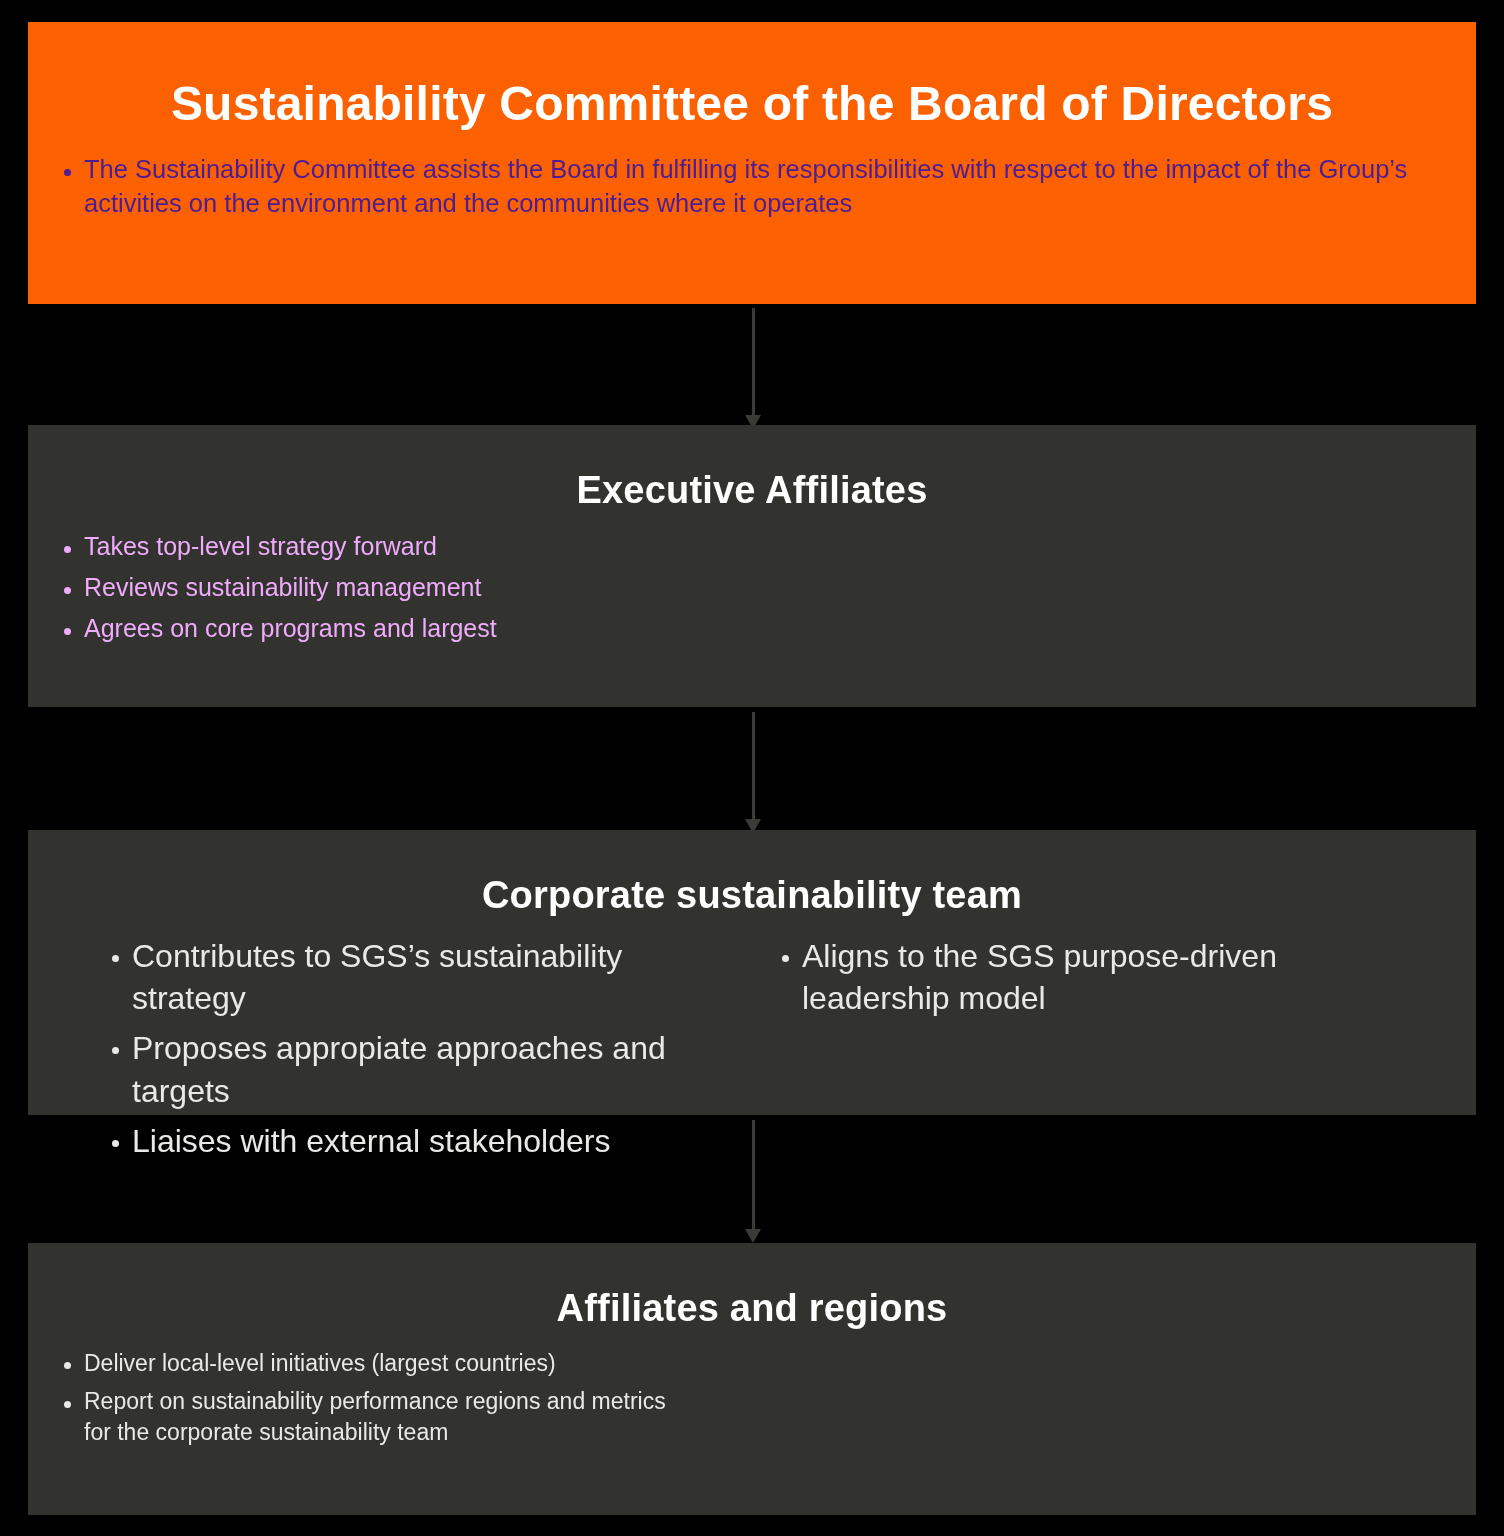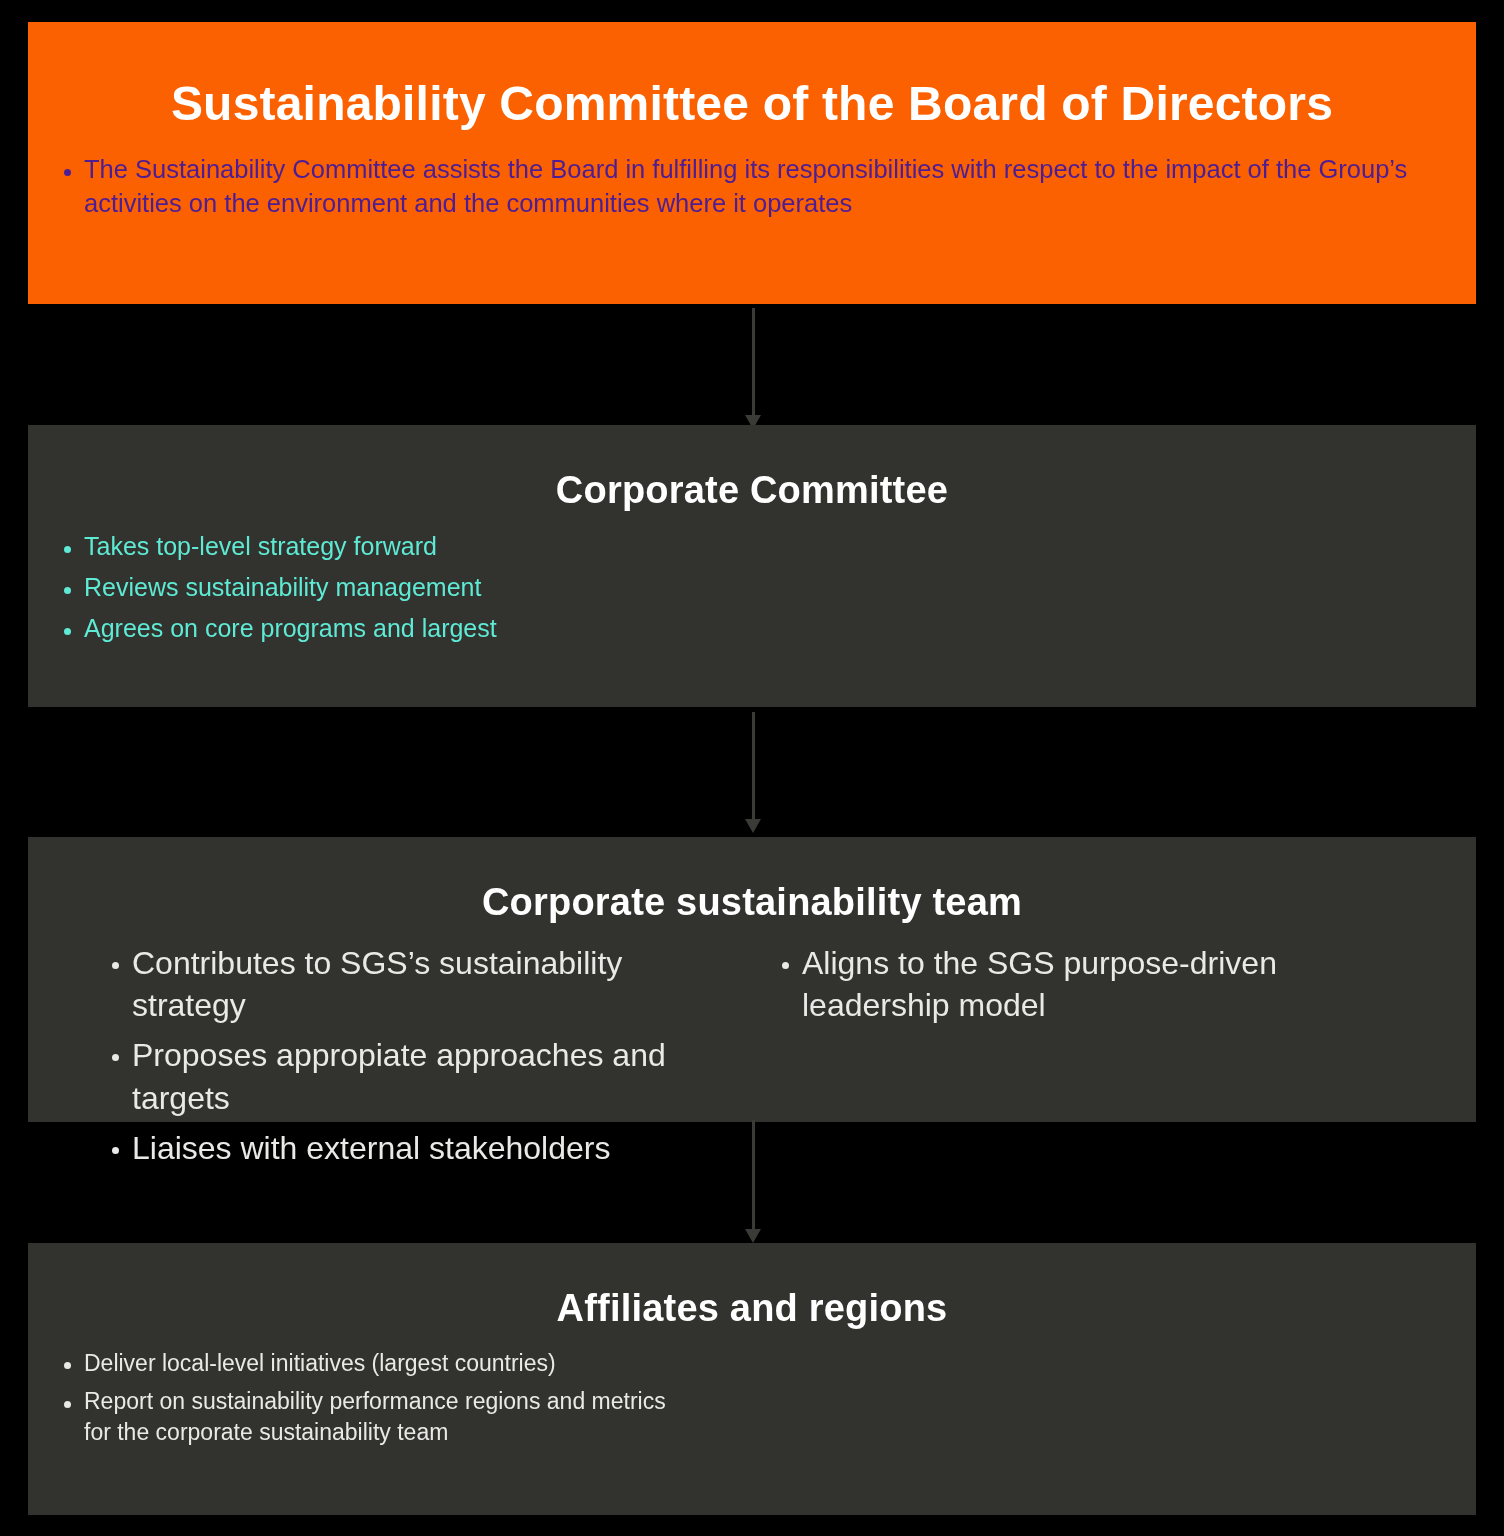--- a/index.html
+++ b/index.html
@@ -36,21 +36,20 @@
   .box-dark {
     background: #32322e;
   }
   .box-exec {
     top: 425px;
     height: 282px;
   }
   .box-corp {
     top: 830px;
     height: 285px;
-    margin-top: 7px;
   }
   .box-aff {
     top: 1243px;
     height: 272px;
     padding-left: 26px;
   }
   .title {
     text-align: center;
     font-weight: bold;
     color: #ffffff;
@@ -91,21 +90,21 @@
     padding-left: 100px;
     color: #4c1d95;
   }
   .top-list li {
     margin-bottom: 4px;
   }
   .exec-list {
     font-size: 25px;
     width: 540px;
     margin: 0 auto;
-    color: #5eead4;
+    color: #f0abfc;
   }
   .exec-list li {
     margin-bottom: 9px;
   }
   .corp-cols {
     display: flex;
     gap: 40px;
     padding: 0 48px 0 48px;
   }
   .corp-cols > div {
@@ -156,21 +155,21 @@
   <div class="box box-top">
     <div class="title title-top">Sustainability Committee of the Board of Directors</div>
     <ul class="bullets top-list">
       <li>The Sustainability Committee assists the Board in fulfilling its responsibilities with respect to the impact of the Group’s activities on the environment and the communities where it operates</li>
     </ul>
   </div>
 
   <div class="arrow arrow-1"></div>
 
   <div class="box box-dark box-exec">
-    <div class="title title-sec">Corporate Committee</div>
+    <div class="title title-sec">Executive Affiliates</div>
     <ul class="bullets exec-list">
       <li>Takes top-level strategy forward</li>
       <li>Reviews sustainability management</li>
       <li>Agrees on core programs and largest</li>
     </ul>
   </div>
 
   <div class="arrow arrow-2"></div>
 
   <div class="box box-dark box-corp">

